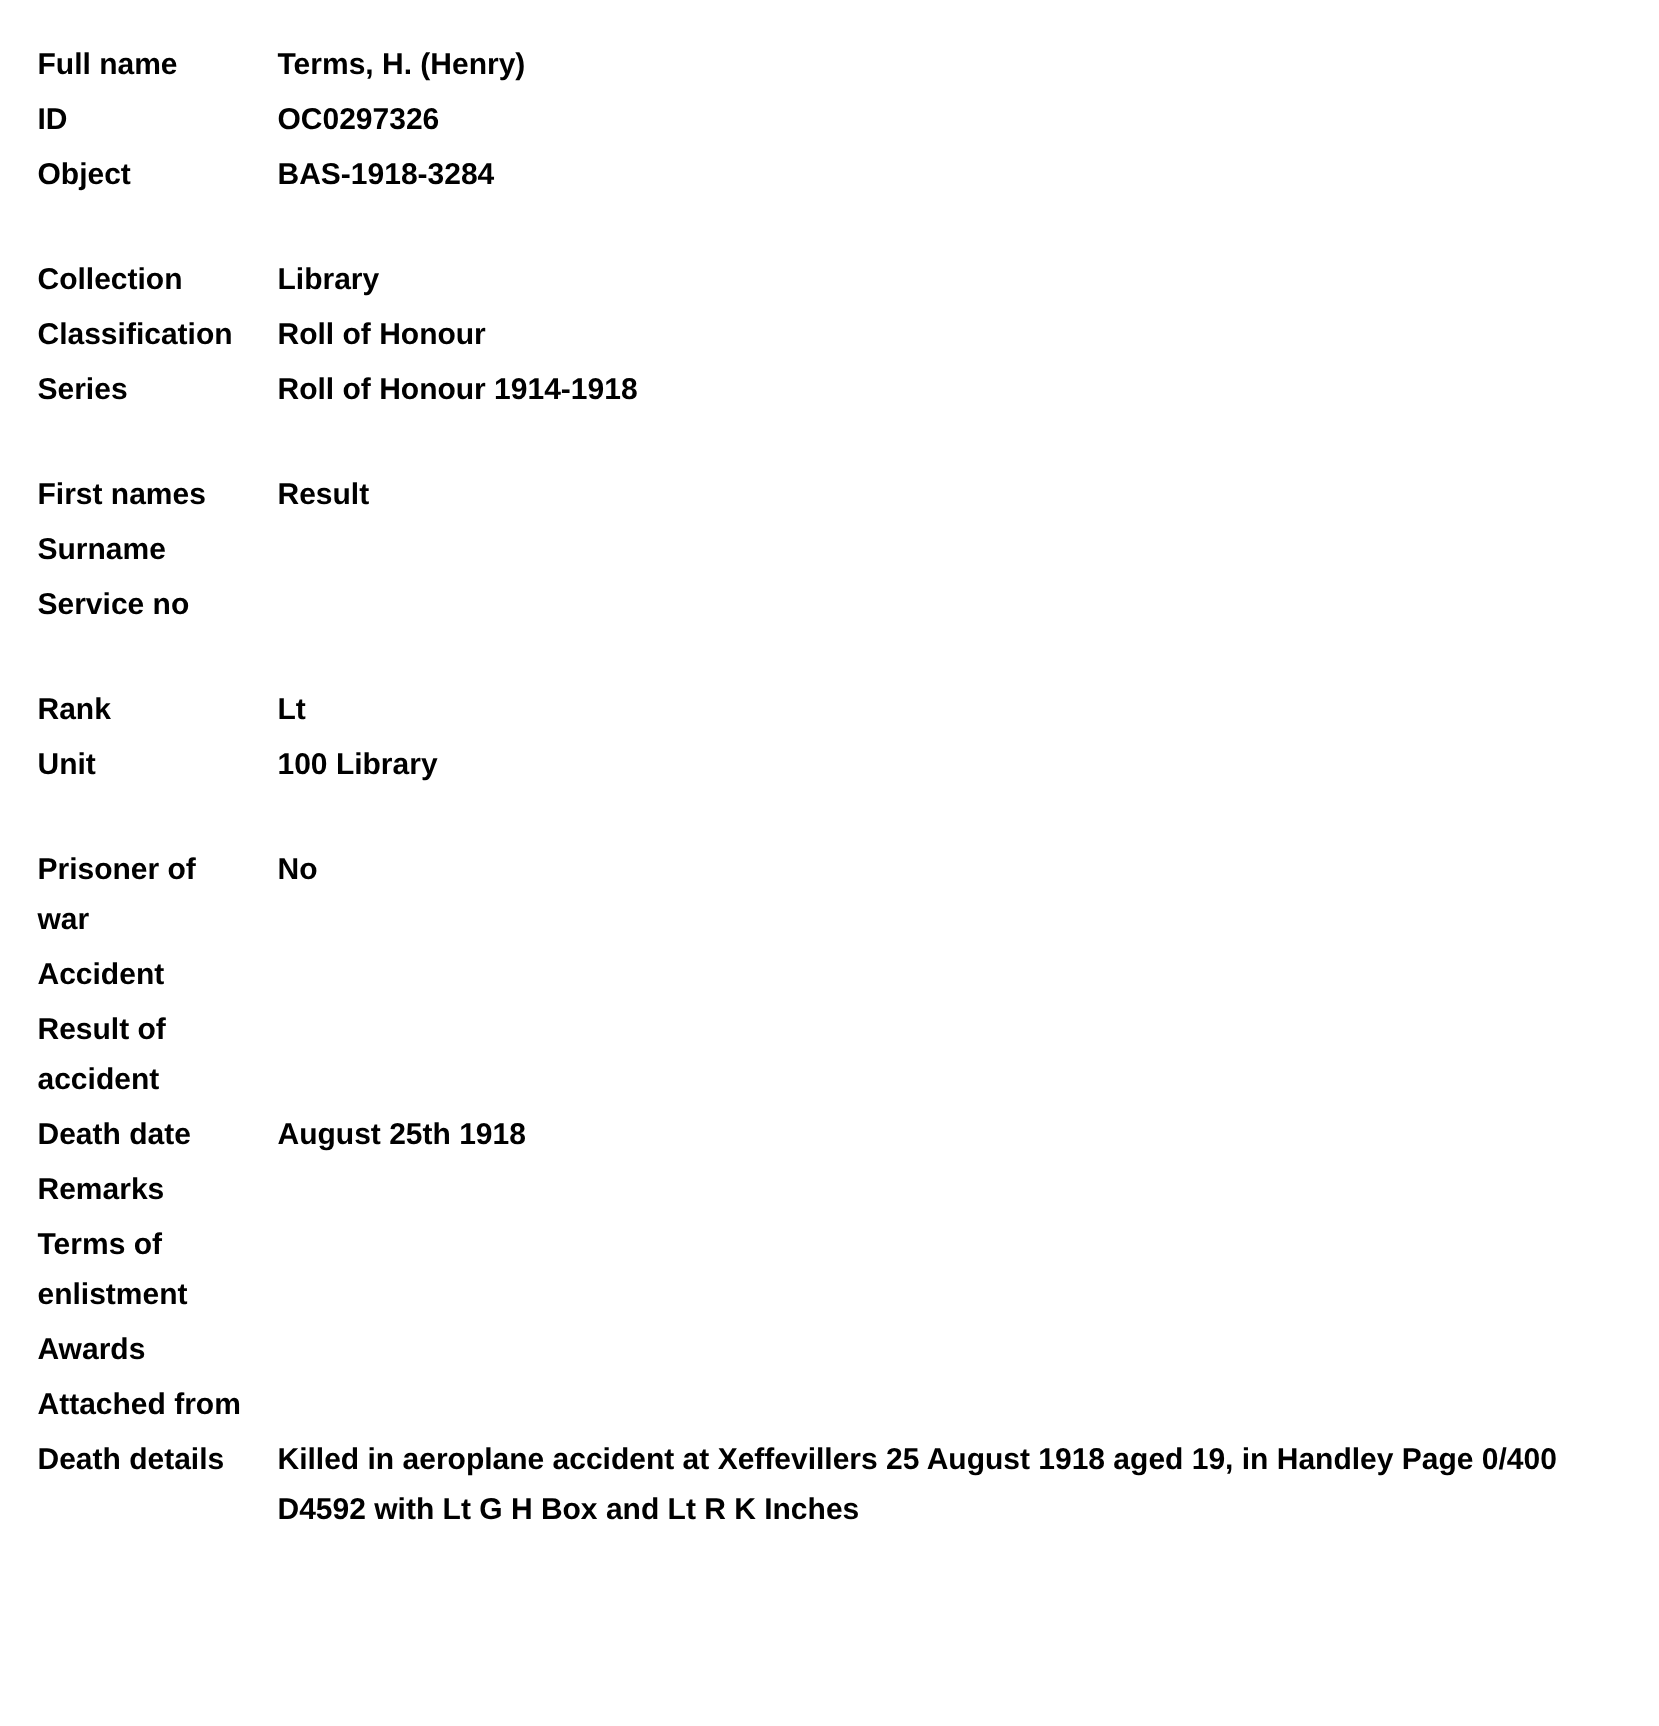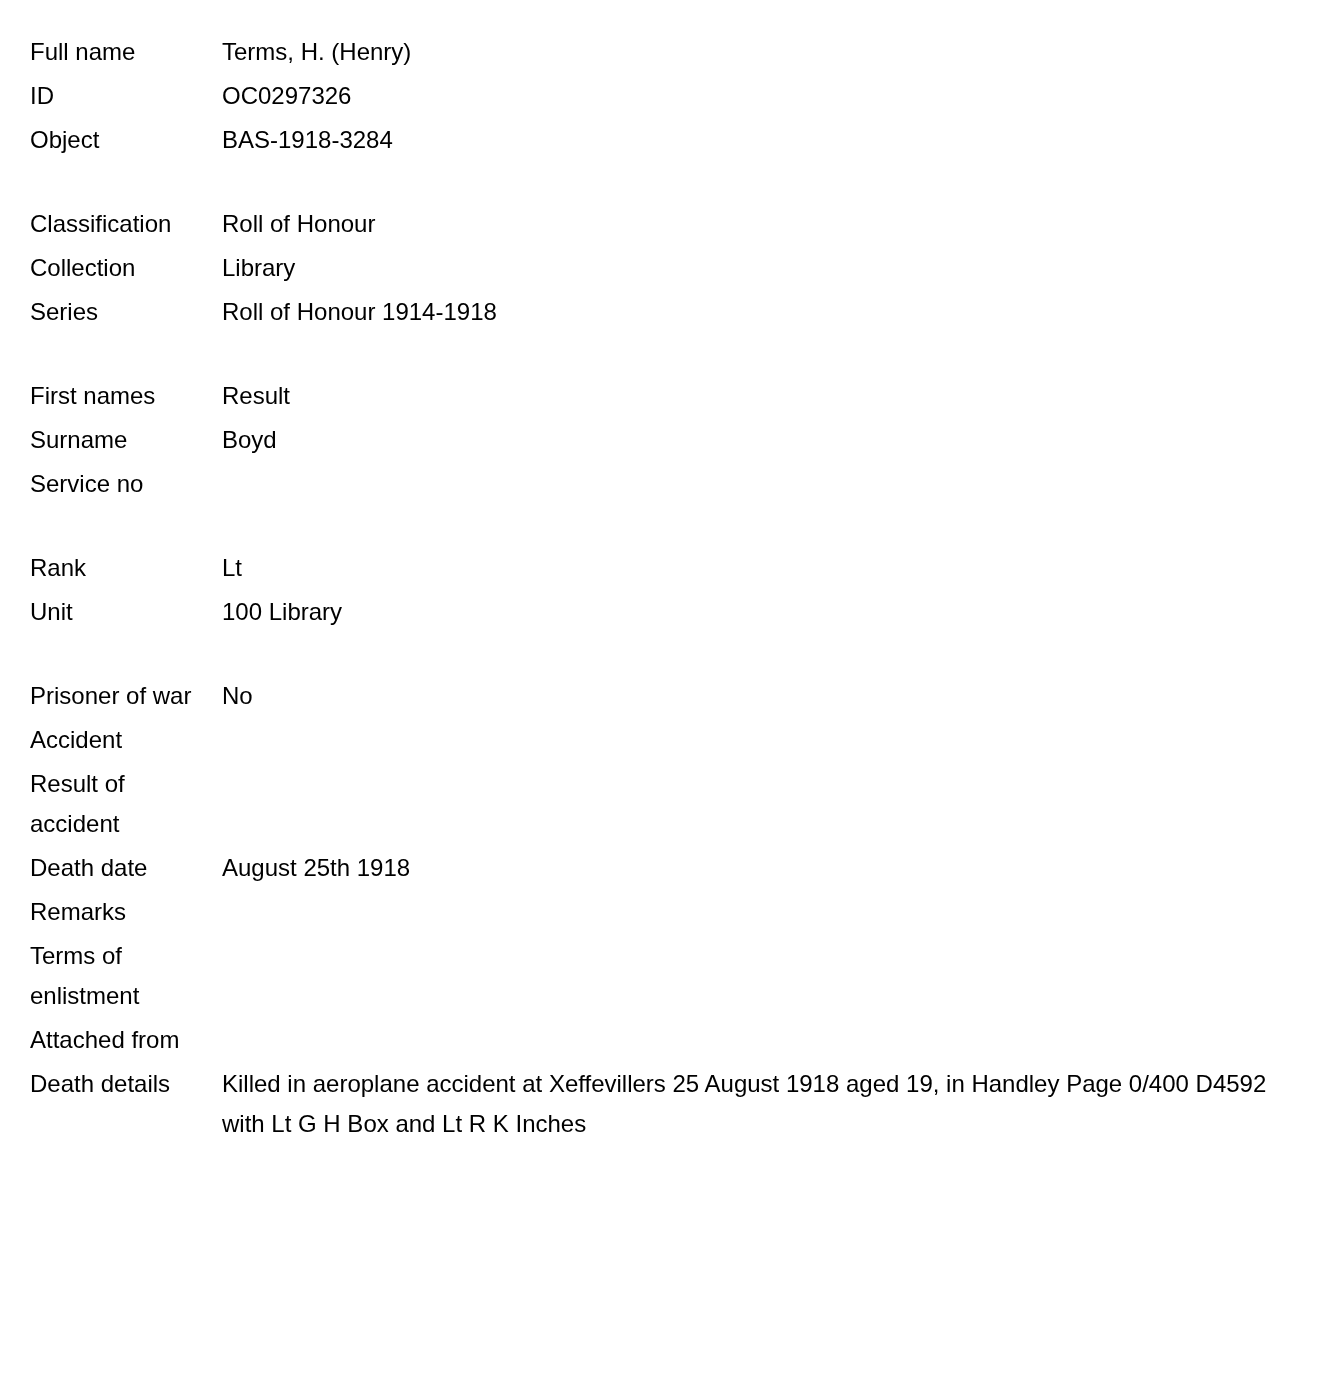--- a/index.html
+++ b/index.html
@@ -10,20 +10,21 @@
   body {
     width: 1327px;
     height: 1381px;
     font-family: "Liberation Sans", sans-serif;
     color: #000000;
     overflow: hidden;
   }
   .record-page {
     padding: 32px 0 0 30px;
     box-sizing: border-box;
+    font-weight: bold;
   }
   .record-section {
     margin-bottom: 44px;
   }
   .record-section:last-child {
     margin-bottom: 0;
   }
   .record-row {
     display: flex;
     align-items: flex-start;
@@ -57,40 +58,39 @@
     <div class="field-label">ID</div>
     <div class="field-value">OC0297326</div>
   </div>
         <div class="record-row">
     <div class="field-label">Object</div>
     <div class="field-value">BAS-1918-3284</div>
   </div>
       </section>
       <section class="record-section">
         <div class="record-row">
+    <div class="field-label">Collection</div>
+    <div class="field-value">Library</div>
+  </div>
+        <div class="record-row">
     <div class="field-label">Classification</div>
     <div class="field-value">Roll of Honour</div>
-  </div>
-        <div class="record-row">
-    <div class="field-label">Collection</div>
-    <div class="field-value">Library</div>
   </div>
         <div class="record-row">
     <div class="field-label">Series</div>
     <div class="field-value">Roll of Honour 1914-1918</div>
   </div>
       </section>
       <section class="record-section">
         <div class="record-row">
     <div class="field-label">First names</div>
     <div class="field-value">Result</div>
   </div>
         <div class="record-row">
     <div class="field-label">Surname</div>
-    <div class="field-value">Boyd</div>
   </div>
         <div class="record-row">
     <div class="field-label">Service no</div>
     <div class="field-value"></div>
   </div>
       </section>
       <section class="record-section">
         <div class="record-row">
     <div class="field-label">Rank</div>
     <div class="field-value">Lt</div>
@@ -119,20 +119,24 @@
   </div>
         <div class="record-row">
     <div class="field-label">Remarks</div>
     <div class="field-value"></div>
   </div>
         <div class="record-row">
     <div class="field-label">Terms of enlistment</div>
     <div class="field-value"></div>
   </div>
         <div class="record-row">
+    <div class="field-label">Awards</div>
+    <div class="field-value"></div>
+  </div>
+        <div class="record-row">
     <div class="field-label">Attached from</div>
     <div class="field-value"></div>
   </div>
         <div class="record-row">
     <div class="field-label">Death details</div>
     <div class="field-value">Killed in aeroplane accident at Xeffevillers 25 August 1918 aged 19, in Handley Page 0/400 D4592 with Lt G H Box and Lt R K Inches</div>
   </div>
       </section>
     </div>
 </main>

